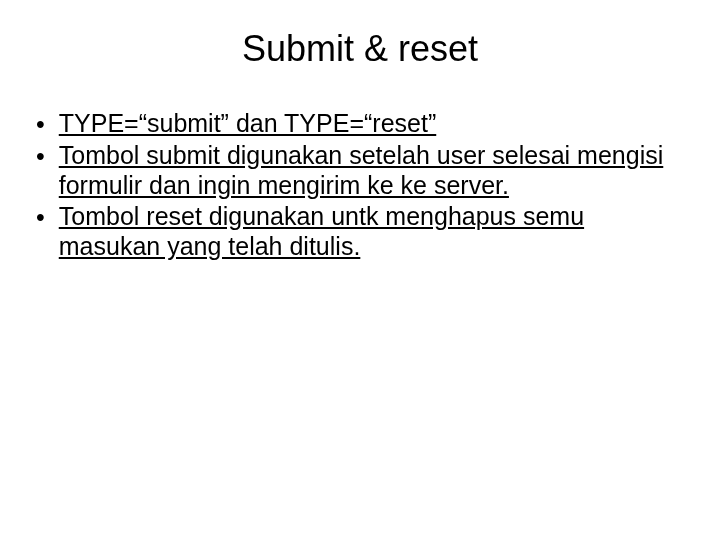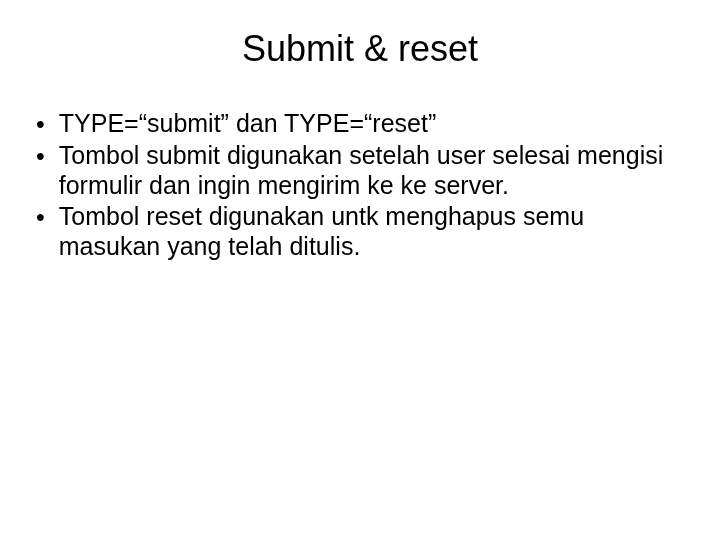--- a/index.html
+++ b/index.html
@@ -37,20 +37,21 @@
       margin-bottom: 0px;
     }
     .bullet-marker {
       flex: 0 0 auto;
       margin-left: 2px;
       margin-right: 14px;
       margin-top: 1px;
     }
     .bullet-text {
       flex: 1 1 auto;
+      text-decoration: underline;
     }
   </style>
 </head>
 <body>
 
 <div class="slide">
   <h1 class="title">Submit &amp; reset</h1>
   <div class="bullets">
     <div class="bullet">
       <span class="bullet-marker">•</span>

